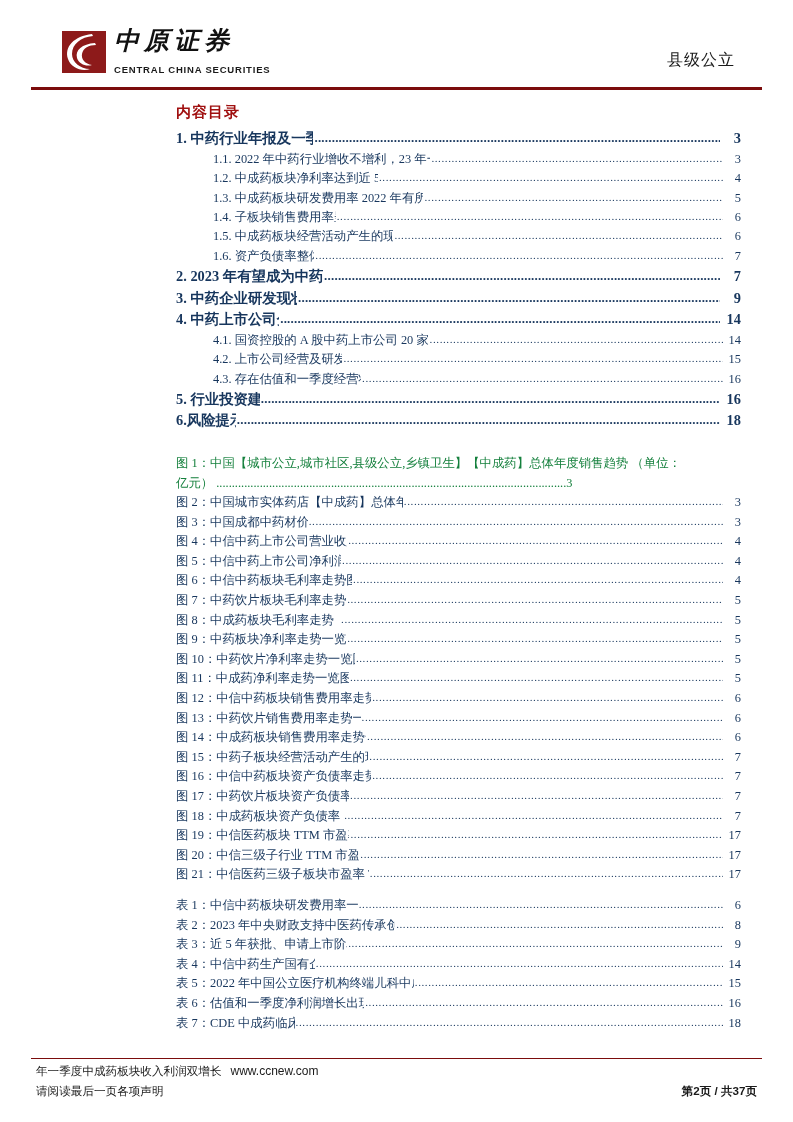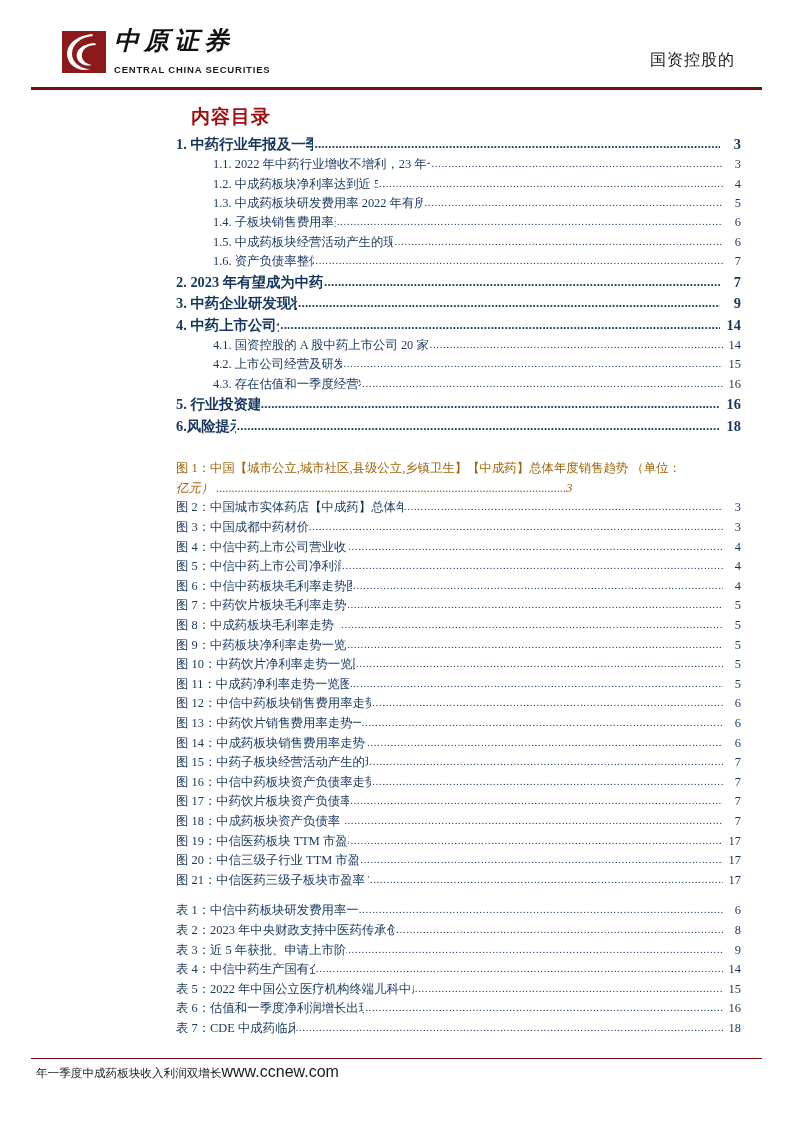--- a/index.html
+++ b/index.html
@@ -79,25 +79,25 @@
 
   
   .content {
     position: absolute;
     left: 176px;
     top: 104px;
     width: 565px;
   }
   .section-title {
     color: #a01010;
-    font-family: Liberation Sans, sans-serif;
-    font-size: 19px;
+    font-family: Liberation Mono, monospace;
+    font-size: 15px;
     font-weight: 700;
     letter-spacing: 1px;
-    margin: 0 0 4px 15px;
+    margin: 0 0 4px 0;
     line-height: 1.35;
   }
   .toc-gap { height: 22px; }
 
   .toc-row {
     display: flex;
     align-items: baseline;
     color: #17365d;
     font-size: 12.6px;
     line-height: 19.6px;
@@ -146,30 +146,29 @@
   
   .fig {
     font-size: 12.4px;
     line-height: 19.6px;
     color: #17365d;
   }
   .fig .dots { font-size: 11px; letter-spacing: 0.6px; }
 
   
   .fig-wrap {
-    color: #a16207;
+    color: #15803d;
     font-size: 12.4px;
     line-height: 19.6px;
     white-space: normal;
   }
   .fig-wrap .line2 {
     display: flex;
     align-items: center;
     white-space: nowrap;
-    font-style: italic;
   }
 
   .list-gap { height: 11px; }
 
   
   .footer-rule {
     position: absolute;
     left: 31px;
     right: 31px;
     bottom: 63px;
@@ -187,22 +186,22 @@
   }
   .footer .f-row {
     display: flex;
     justify-content: space-between;
     align-items: baseline;
     line-height: 19px;
   }
   .footer .f-left { white-space: nowrap; }
   .footer .f-url {
     font-family: "Liberation Sans", sans-serif;
-    font-size: 16px;
-    margin-left: 0;
+    font-size: 12px;
+    margin-left: 9px;
   }
   .footer .f-right {
     font-family: "Liberation Sans", sans-serif;
     font-size: 11.6px;
     font-weight: 700;
     white-space: nowrap;
   }
 </style>
 </head>
 <body>
@@ -216,21 +215,21 @@
           <rect x="0" y="0" width="44" height="42" fill="#8d1a1a"></rect>
           <path d="M30 3 C12 5 2 16 6 28 C9 37 20 41 28 38 C18 38 10 31 10 23 C10 13 19 6 31 5 Z" fill="#ffffff"></path>
           <path d="M33 12 C20 13 13 19 15 27 C17 33 24 36 30 34 C23 33 19 28 20 23 C21 17 27 14 34 14 Z" fill="#ffffff"></path>
         </svg>
       </span>
       <span class="logo-text-block">
         <span class="logo-cn">中原证券</span>
         <span class="logo-en">CENTRAL CHINA SECURITIES</span>
       </span>
     </div>
-    <div class="header-right">国资控股的</div>
+    <div class="header-right">县级公立</div>
     <div class="header-rule"></div>
   </div>
 
   <div class="content">
 
     <h1 class="section-title">内容目录</h1>
     <div id="toc-list">
         <div class="toc-row lv1">
           <span class="lbl">1. 中药行业年报及一季报回顾</span>
           <span class="dots">................................................................................................................................................................</span>
@@ -464,14 +463,18 @@
       </div>
   </div>
 
   <div class="footer-rule"></div>
   <div class="footer">
     <div class="f-row">
       <span class="f-left">
         <span>年一季度中成药板块收入利润双增长</span><span class="f-url">www.ccnew.com</span>
       </span>
     </div>
+    <div class="f-row">
+      <span class="f-left">请阅读最后一页各项声明</span>
+      <span class="f-right">第2页 / 共37页</span>
+    </div>
   </div>
 </div>
 
 </body></html>

